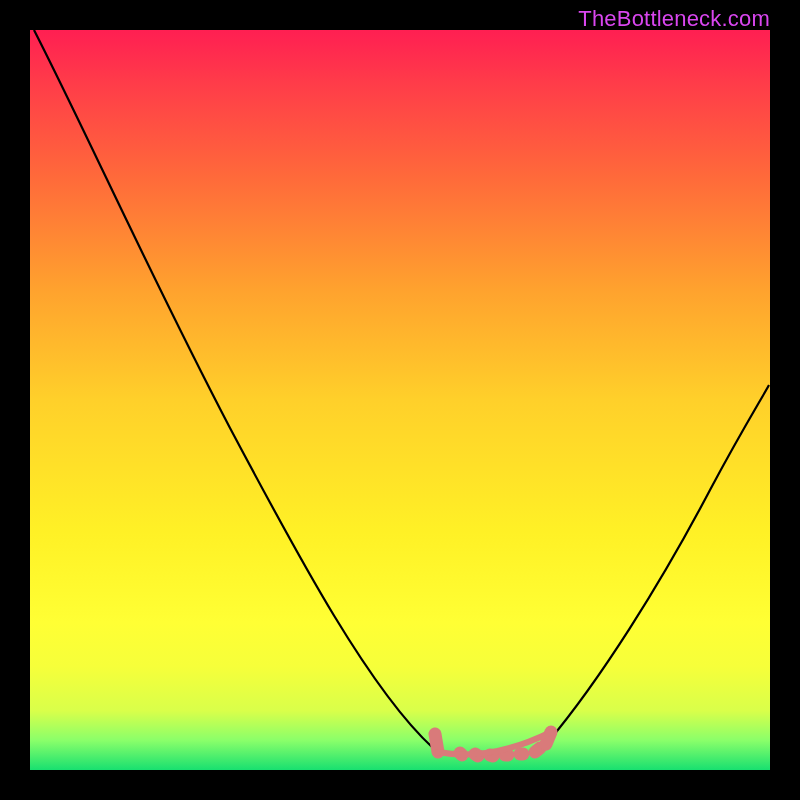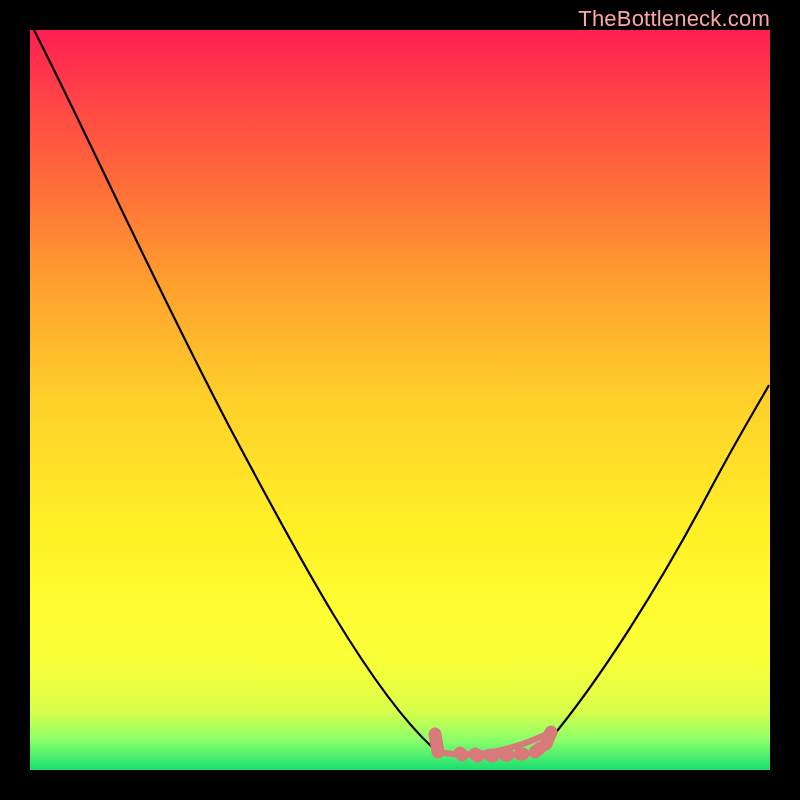--- a/index.html
+++ b/index.html
@@ -42,21 +42,21 @@
     left: 30px;
     top: 30px;
     width: 740px;
     height: 740px;
     overflow: visible;
   }
   .credit {
     position: absolute;
     top: 6px;
     right: 30px;
-    color: #fca5a5;
+    color: #d946ef;
     font-size: 22px;
     font-weight: 500;
     letter-spacing: 0.2px;
     user-select: none;
   }
 </style>
 </head>
 <body>
 
 <div class="stage">

